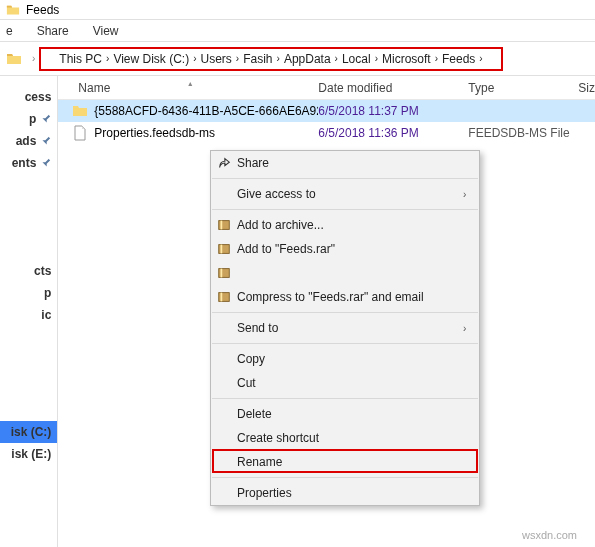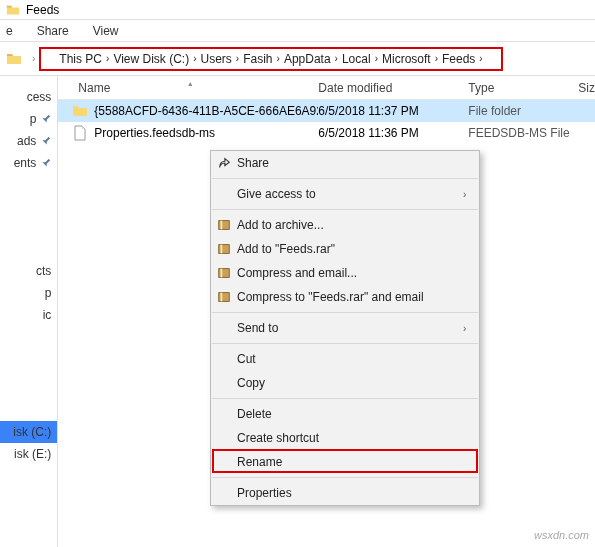--- a/index.html
+++ b/index.html
@@ -9,44 +9,44 @@
 .menubar { height: 22px; display: flex; align-items: center; padding: 0 6px; border-bottom: 1px solid #e0e0e0; }
 .menubar span { margin-right: 24px; color: #333; }
 .addrbar { height: 34px; display: flex; align-items: center; padding: 0 6px; border-bottom: 1px solid #e0e0e0; }
 .addr-icon { width: 16px; height: 16px; margin-right: 6px; }
 .path-box { border: 2px solid #d00; height: 24px; display: flex; align-items: center; padding: 0 16px; flex: 0 0 auto; }
 .crumb { display: inline-flex; align-items: center; }
 .crumb span { padding: 0 2px; color: #222; }
 .chev { color: #888; padding: 0 4px; font-size: 10px; }
 .content { display: flex; height: calc(100% - 76px); }
 .sidebar { width: 60px; border-right: 1px solid #e0e0e0; padding-top: 4px; overflow: hidden; position: relative; }
-.side-item { height: 22px; display: flex; align-items: center; justify-content: flex-end; padding-right: 6px; color: #333; }
+.side-item { height: 22px; display: flex; align-items: center; justify-content: flex-end; padding-right: 6px; color: #333; font-weight: bold; }
 .pin-icon { width: 10px; height: 10px; margin-left: 5px; transform: rotate(45deg); }
 .side-sel { background: #3b82f6; margin-top: 29px; }
 .main { flex: 1; position: relative; }
 .cols { display: flex; height: 24px; border-bottom: 1px solid #e8e8e8; align-items: center; color: #444; }
 .col-name { width: 260px; padding-left: 20px; position: relative; }
 .col-sort { position: absolute; left: 130px; top: -2px; font-size: 8px; color: #888; }
 .col-date { width: 150px; }
 .col-type { width: 110px; }
 .col-size { flex: 1; }
 .row { display: flex; height: 22px; align-items: center; }
 .row.sel { background: #cce8ff; }
 .row .file-icon { width: 16px; height: 16px; margin: 0 6px 0 14px; }
 .cell-name { width: 260px; display: flex; align-items: center; overflow: hidden; white-space: nowrap; }
-.cell-date { width: 150px; color: #000000; }
+.cell-date { width: 150px; color: #4c1d95; }
 .cell-type { width: 110px; color: #555; }
 .context-menu { position: absolute; left: 210px; top: 150px; width: 270px; background: #f2f2f2; border: 1px solid #bcbcbc; box-shadow: 3px 3px 6px rgba(0,0,0,0.25); }
 .menu-row { height: 24px; display: flex; align-items: center; position: relative; }
 .menu-icon { width: 26px; display: flex; justify-content: center; }
 .menu-label { flex: 1; color: #222; }
 .menu-arrow { width: 16px; color: #555; font-size: 10px; }
 .menu-sep { height: 1px; background: #d8d8d8; margin: 3px 1px; }
 .hl-box { position: absolute; border: 2px solid #d00; pointer-events: none; }
-.watermark { position: absolute; right: 6px; bottom: 6px; font-size: 11px; color: #aaa; font-style: italic; }
+.watermark { position: absolute; right: 18px; bottom: 6px; font-size: 11px; color: #aaa; }
 .appuals { position: absolute; left: 260px; top: 260px; font-size: 26px; color: #cfd8dc; font-weight: 600; letter-spacing: 1px; opacity: .5; pointer-events: none; }
 svg { display: block; }
 </style>
 </head>
 <body>
 
 <div class="titlebar">
   <span class="icon">
     <svg viewBox="0 0 16 16" width="14" height="14">
         <path fill="#f8d775" d="M1 3h5l1 2h8v8H1z"></path>
@@ -161,21 +161,20 @@
     <div class="row sel">
       <div class="cell-name">
         <span class="file-icon">
             <svg viewBox="0 0 16 16" width="16" height="16">
               <path fill="#f8d775" d="M1 3h5l1 2h8v8H1z"></path>
             </svg>
           </span>
         <span>{5588ACFD-6436-411B-A5CE-666AE6A92...</span>
       </div>
       <div class="cell-date">6/5/2018 11:37 PM</div>
-      <div class="cell-type">File folder</div>
     </div>
 
     <div class="row">
       <div class="cell-name">
         <span class="file-icon">
             <svg viewBox="0 0 16 16" width="16" height="16">
               <path fill="#fff" stroke="#999" d="M3 1h7l3 3v11H3z"></path>
               <path fill="#ddd" d="M10 1v3h3z"></path>
             </svg>
           </span>
@@ -223,46 +222,45 @@
       </span>
     <span class="menu-label">Add to "Feeds.rar"</span>
   </div>
   <div class="menu-row">
     <span class="menu-icon">
         <svg width="14" height="14" viewBox="0 0 16 16">
           <rect x="2" y="3" width="12" height="10" fill="#c9a15a" stroke="#7a5a20"></rect>
           <rect x="4" y="3" width="2" height="10" fill="#ffe9a8"></rect>
         </svg>
       </span>
-    <span class="menu-label">Compress and email...</span>
   </div>
   <div class="menu-row">
     <span class="menu-icon">
         <svg width="14" height="14" viewBox="0 0 16 16">
           <rect x="2" y="3" width="12" height="10" fill="#c9a15a" stroke="#7a5a20"></rect>
           <rect x="4" y="3" width="2" height="10" fill="#ffe9a8"></rect>
         </svg>
       </span>
     <span class="menu-label">Compress to "Feeds.rar" and email</span>
   </div>
   <div class="menu-sep"></div>
   <div class="menu-row">
     <span class="menu-icon"></span>
     <span class="menu-label">Send to</span>
     <span class="menu-arrow">›</span>
   </div>
   <div class="menu-sep"></div>
   <div class="menu-row">
     <span class="menu-icon"></span>
+      <span class="menu-label">Copy</span>
+  </div>
+  <div class="menu-row">
+    <span class="menu-icon"></span>
       <span class="menu-label">Cut</span>
   </div>
-  <div class="menu-row">
-    <span class="menu-icon"></span>
-      <span class="menu-label">Copy</span>
-  </div>
   <div class="menu-sep"></div>
   <div class="menu-row">
     <span class="menu-icon"></span>
       <span class="menu-label">Delete</span>
   </div>
   <div class="menu-row">
     <span class="menu-icon"></span>
       <span class="menu-label">Create shortcut</span>
   </div>
   <div class="menu-row">

